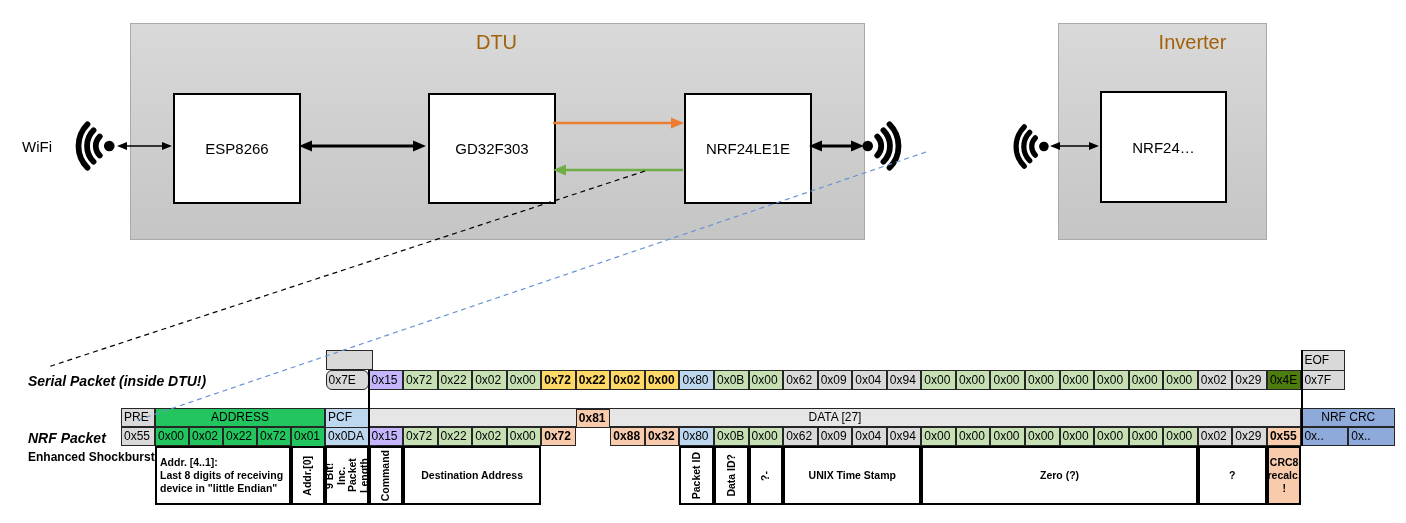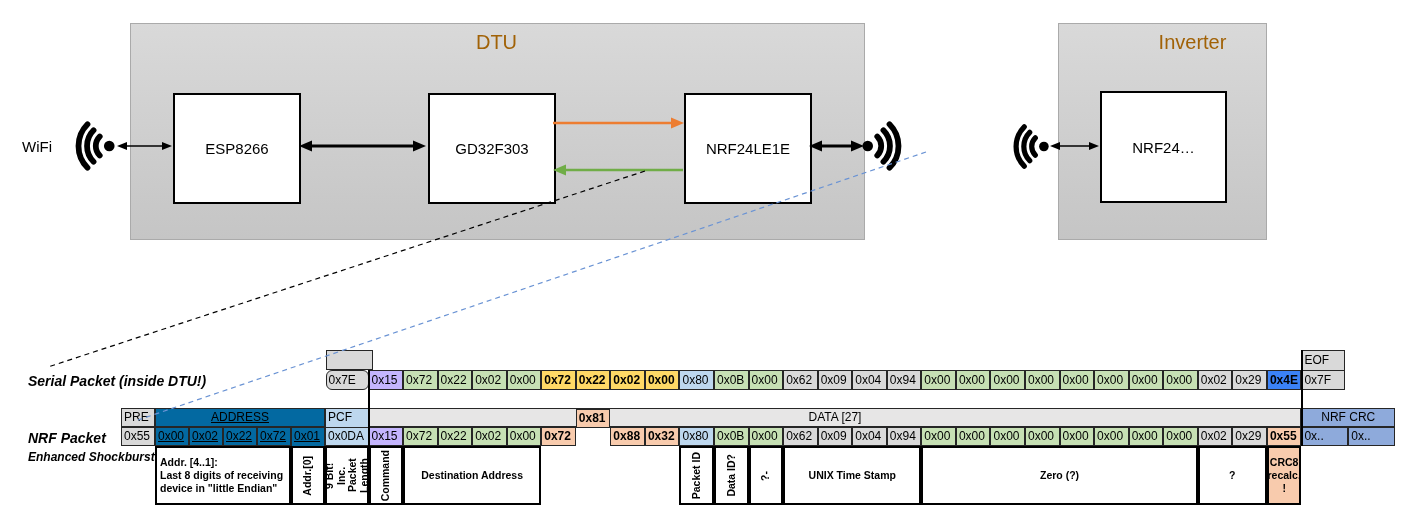--- a/index.html
+++ b/index.html
@@ -5,33 +5,33 @@
   html,body{margin:0;padding:0;background:#fff;}
   #stage{
     position:relative;width:1406px;height:523px;overflow:hidden;background:#fff;
     font-family:"Liberation Sans",sans-serif;color:#000;
   }
   .bigbox{position:absolute;background:linear-gradient(180deg,#d9d9d9 0%,#c5c5c5 100%);border:1px solid #aaa;}
   .bigtitle{position:absolute;text-align:center;font-size:20px;color:#a16207;}
   .chip{position:absolute;background:#fff;border:2px solid #000;display:flex;align-items:center;justify-content:center;font-size:15px;}
   .wifi-label{position:absolute;font-size:15px;}
   .pkt-label{position:absolute;font-size:14px;font-weight:700;font-style:italic;}
-  .sub-label{position:absolute;font-size:12px;font-weight:700;font-style:italic;}
+  .sub-label{position:absolute;font-size:12px;font-weight:700;}
   .icon-wrap{position:absolute;}
   #tables{position:absolute;left:0;top:0;width:100%;height:100%;z-index:4;}
   .cell{
     position:absolute;box-sizing:border-box;border:1px solid #262626;background:#fff;
     font-size:12px;padding-left:2px;overflow:hidden;white-space:nowrap;
   }
   .ctr{text-align:center;padding-left:0;}
   .c-gray{background:#D9D9D9;}
   .c-lgray{background:#E7E6E6;}
-  .c-yellow{background:#0369a1;text-decoration:underline;}
+  .c-yellow{background:#22c55e;}
   .c-gold{background:#FFD966;font-weight:700;}
-  .c-amber{background:#3b82f6;font-weight:700;}
+  .c-amber{background:#4d7c0f;font-weight:400;}
   .c-green{background:#C6E0B4;}
   .c-dgreen{background:#c4b5fd;}
   .c-blue{background:#BDD7EE;}
   .c-mblue{background:#8EAADB;}
   .c-salmon{background:#F8CBAD;font-weight:700;}
   .ann{
     border:2px solid #000;font-size:10.5px;font-weight:700;line-height:1.25;
     display:flex;align-items:center;padding:1px 3px;white-space:normal;
   }
   .ann.bg-salmon{background:#F8CBAD;}

